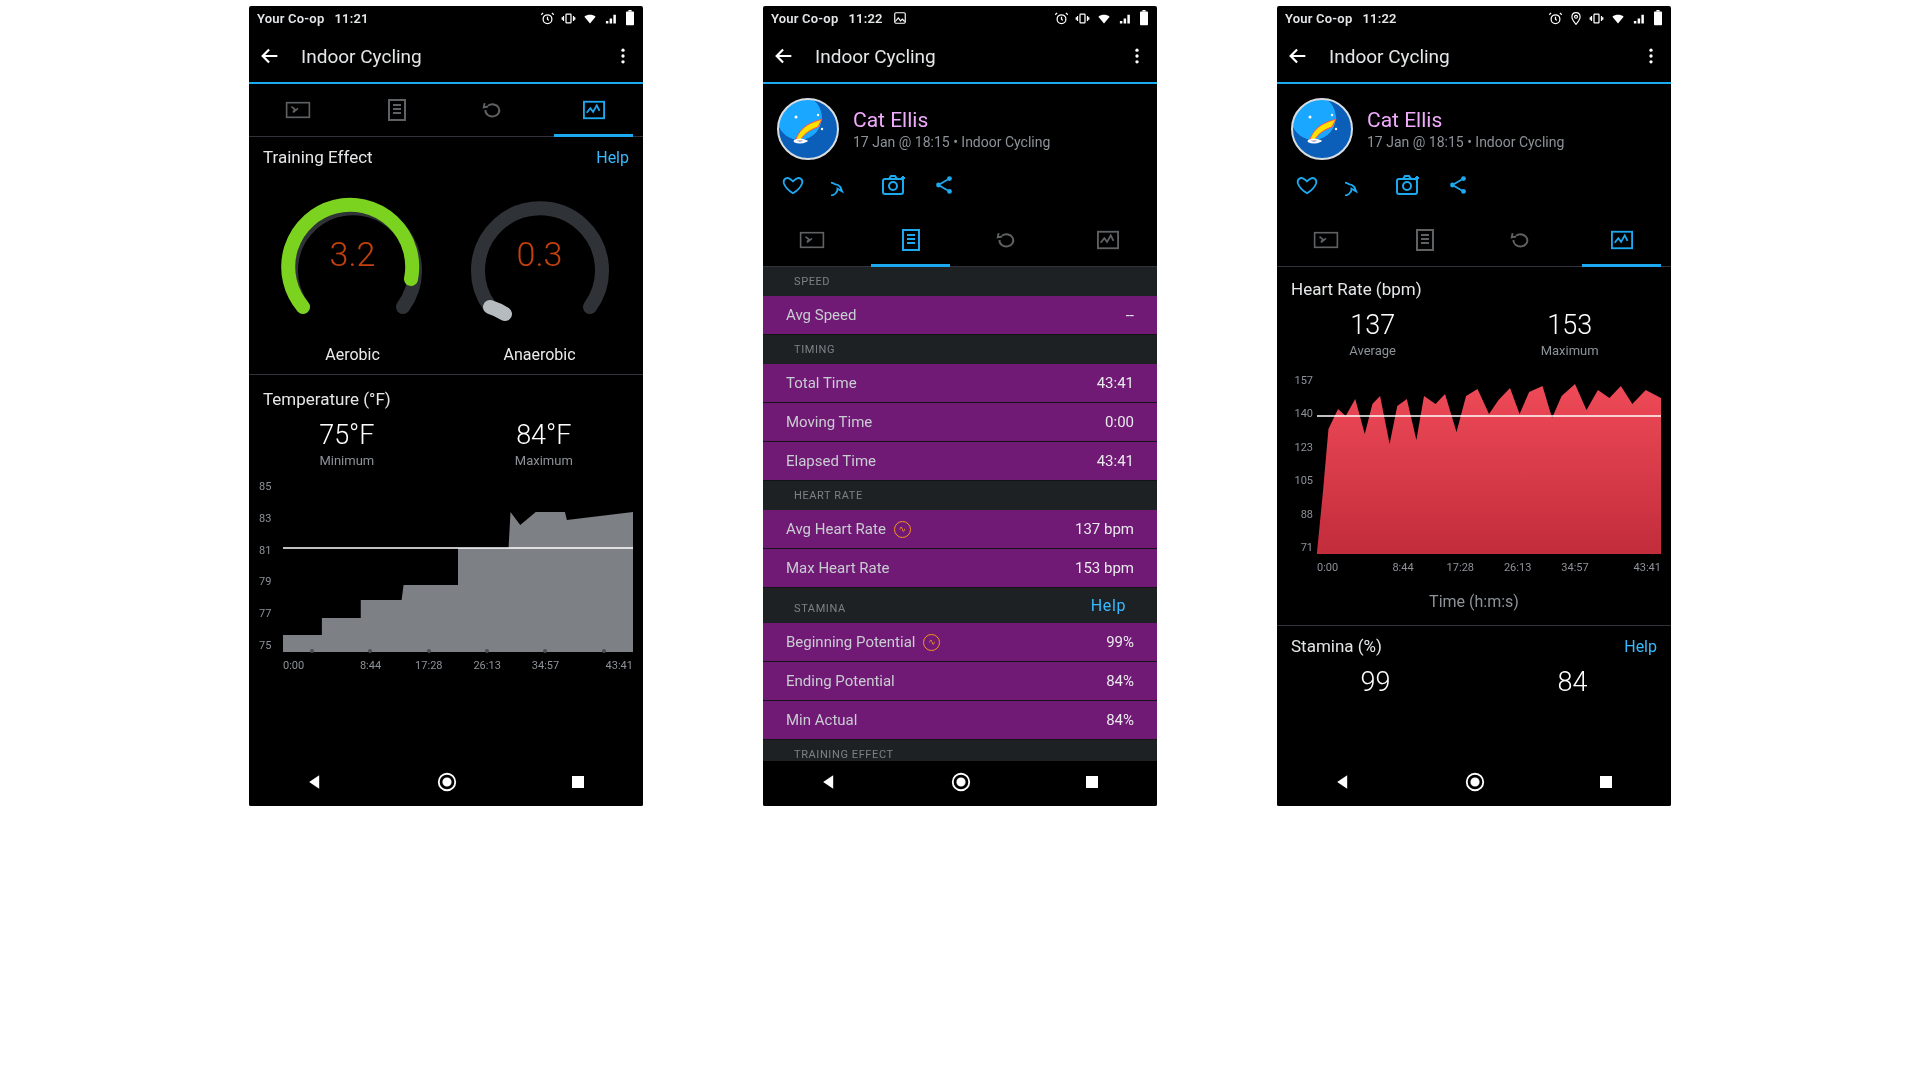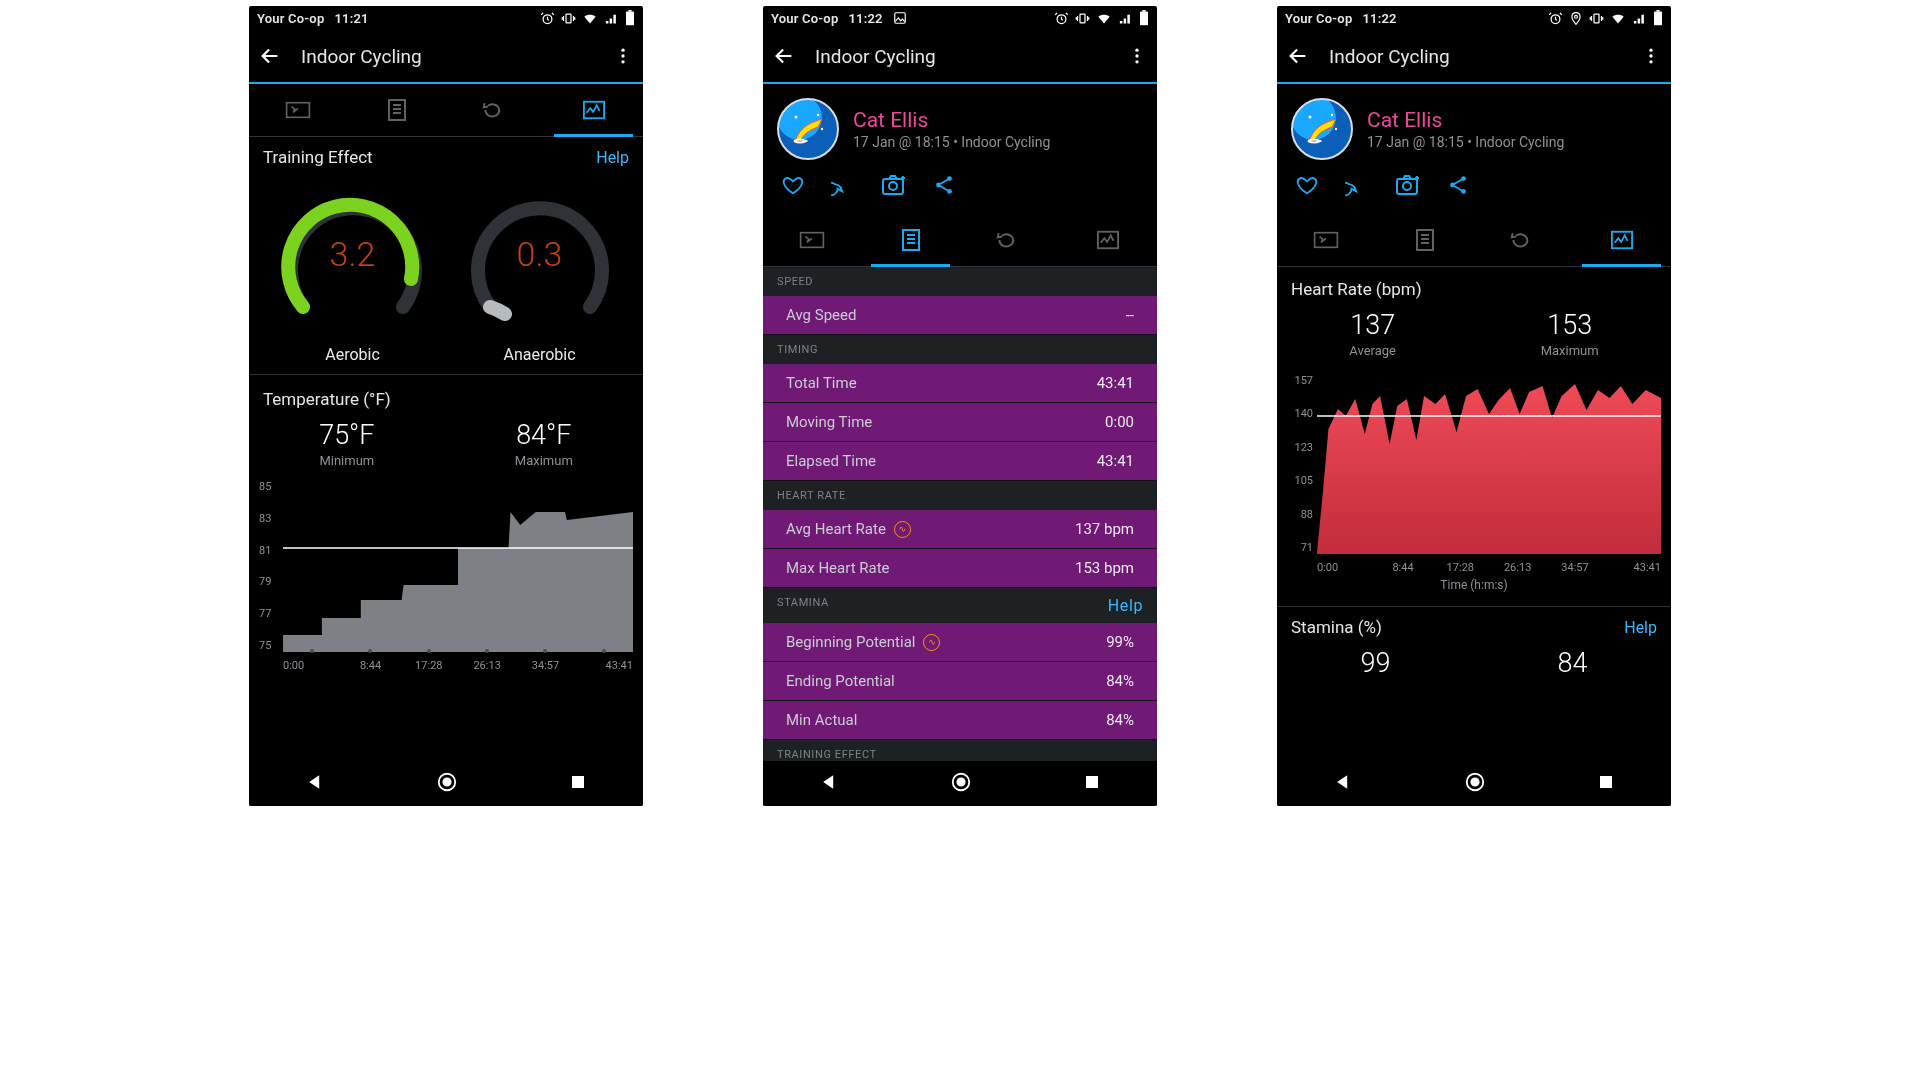--- a/index.html
+++ b/index.html
@@ -68,37 +68,37 @@
   .xT{position:relative;text-align:center;flex:1}
   .xT:first-child{text-align:left}.xT:last-child{text-align:right}
 
   
   .navbar{height:44px;display:flex;align-items:center;justify-content:space-around;border-top:1px solid #000;background:#000;}
 
   
   .profile{display:flex;align-items:center;gap:14px;padding:14px 14px 10px;}
   .avatar{width:58px;height:58px;border-radius:50%;background:radial-gradient(circle at 35% 30%, #1aa7ff 0 40%, #0c5fb8 41% 100%);display:flex;align-items:center;justify-content:center;border:2px solid #d8dde1;}
   .avatar svg{display:block}
-  .pname{font-size:21px;color:#ec4899;}
+  .pname{font-size:21px;color:#f0abfc;}
   .psub{font-size:14px;color:var(--text-dim);margin-top:2px;}
   .socialRow{display:flex;gap:26px;padding:4px 18px 14px;}
 
   
-  .groupHdr{background:#1e2124;color:#7d8187;font-size:11px;letter-spacing:.6px;padding:8px 14px;text-transform:uppercase;display:flex;justify-content:space-between;align-items:flex-start}
+  .groupHdr{background:#1e2124;color:#7d8187;font-size:11px;letter-spacing:.6px;padding:8px 31px;text-transform:uppercase;display:flex;justify-content:space-between;align-items:flex-end}
   .kv{display:flex;justify-content:space-between;align-items:center;padding:10px 23px;font-size:15px;border-bottom:1px solid #111315;background:#701a75;}
   .kv .k{color:#c9cdd2;display:flex;align-items:center;gap:8px;}
   .kv .v{color:#e8e9eb;}
   .badgeO{width:15px;height:15px;border:1.5px solid var(--orange);border-radius:50%;display:inline-flex;align-items:center;justify-content:center;color:var(--orange);font-size:9px;line-height:1}
 
   
   .hrChart{position:relative;height:200px;margin:6px 10px 2px 10px;}
   .hrChart .yTicks{position:absolute;left:0;top:0;bottom:20px;display:flex;flex-direction:column;justify-content:space-between;font-size:11px;color:var(--text-dim);width:26px;text-align:right}
   .hrChart .plot{position:absolute;left:30px;right:0;top:0;bottom:20px;}
   .hrChart .xTicks{position:absolute;left:30px;right:0;bottom:0;display:flex;justify-content:space-between;font-size:11px;color:var(--text-dim);}
-  .xLabel{text-align:center;font-size:12px;color:var(--text-dim);margin:4px 0 14px}
+  .xLabel{text-align:center;font-size:16px;color:var(--text-dim);margin:18px 0 14px}
 
   .hairline{border-top:1px solid var(--hr);margin:10px 0 0}
 </style>
 </head>
 <body>
 
 <div class="stage">
 
 <div class="phone">
   <div class="statusbar">

